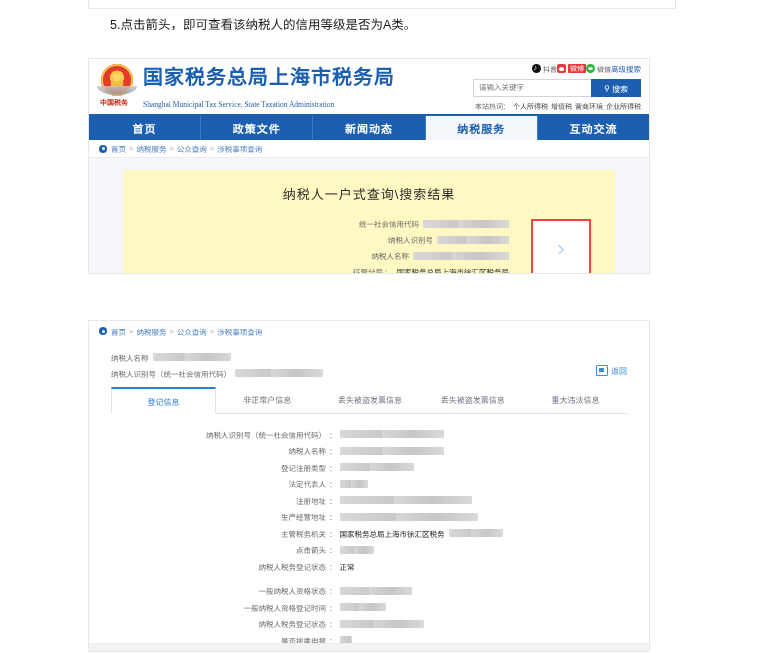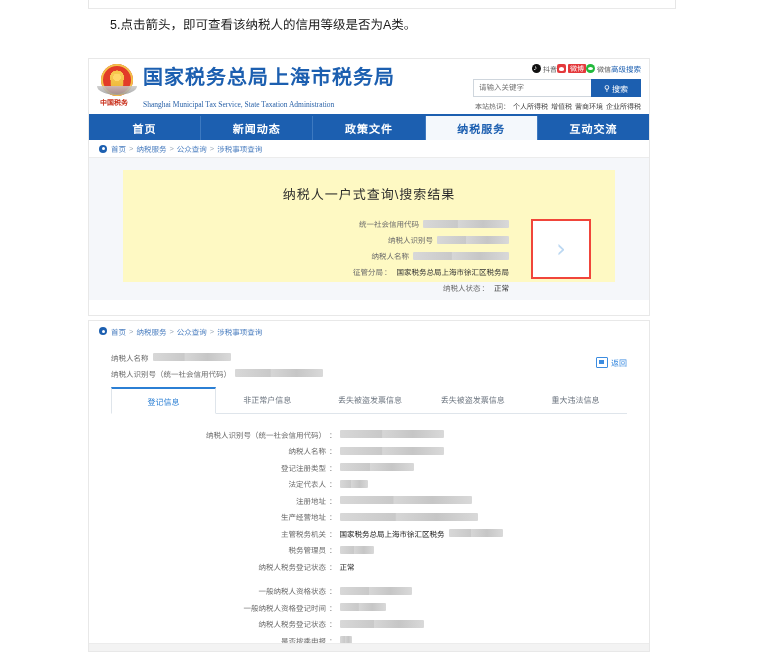--- a/index.html
+++ b/index.html
@@ -15,21 +15,21 @@
   
   .doc-top-rule{position:absolute;left:88px;top:0;width:586px;height:8px;border-left:1px solid #e6e6e6;border-right:1px solid #e6e6e6;border-bottom:1px solid #e9e9e9;background:#fff;}
   .instruction{
     position:absolute;left:88px;top:14px;width:586px;
     font-size:12.5px;color:#1a1a1a;line-height:22px;
     padding-left:22px;box-sizing:border-box;
   }
 
   
   .shot1{
-    position:absolute;left:88px;top:58px;width:562px;height:258px;
+    position:absolute;left:88px;top:58px;width:562px;height:216px;
     background:#fff;border:1px solid #e8e8e8;box-sizing:border-box;
     overflow:hidden;
   }
   .site-head{position:relative;height:55px;background:#fff;}
   .emblem{position:absolute;left:8px;top:5px;width:40px;height:44px;}
   .emblem .disc{
     position:absolute;left:4px;top:0;width:32px;height:32px;border-radius:50%;
     background:radial-gradient(circle at 50% 42%, #f6c84c 0 28%, #e23b28 29% 74%, #d12f20 75% 100%);
     box-shadow:inset 0 0 0 2px #f3c24a;
   }
@@ -113,21 +113,21 @@
 
   
   .shot2{
     position:absolute;left:88px;top:320px;width:562px;height:332px;
     background:#fff;border:1px solid #e8e8e8;box-sizing:border-box;overflow:hidden;
   }
   .s2-body{padding:10px 22px 0 22px;}
   .s2-head{position:relative;height:30px;}
   .s2-head .frow2{display:flex;align-items:center;height:12px;margin-bottom:4px;}
   .s2-head .flabel2{font-size:7.5px;color:#6b6b6b;white-space:nowrap;}
-  .backlink{position:absolute;right:0;top:6px;display:flex;align-items:center;gap:3px;font-size:8px;color:#3c8ce0;cursor:pointer;}
+  .backlink{position:absolute;right:0;top:14px;display:flex;align-items:center;gap:3px;font-size:8px;color:#3c8ce0;cursor:pointer;}
   .backlink .bico{width:10px;height:9px;border:1px solid #3c8ce0;border-radius:1px;position:relative;flex:none;}
   .backlink .bico:after{content:"";position:absolute;left:1.5px;top:1.5px;width:5px;height:4px;background:#3c8ce0;}
 
   .tabs{display:flex;border-bottom:1px solid #dfe5eb;margin-top:6px;}
   .tab{
     flex:1;text-align:center;font-size:8px;color:#6d7680;padding:7px 0 6px;cursor:pointer;
     box-sizing:border-box;
   }
   .tab.active{color:#2b7fd4;border-top:2px solid #2b7fd4;border-left:1px solid #dfe5eb;border-right:1px solid #dfe5eb;background:#fff;margin-bottom:-1px;border-bottom:1px solid #fff;}
 
@@ -185,22 +185,22 @@
           </button>
         </div>
         <div class="hot-row">
           <span>本站热词：</span><span class="hk">个人所得税</span><span class="hk">增值税</span><span class="hk">营商环境</span><span class="hk">企业所得税</span>
         </div>
       </div>
     </div>
 
     <div class="nav">
       <div class="nav-item">首页</div>
+      <div class="nav-item">政策文件</div>
       <div class="nav-item">新闻动态</div>
-      <div class="nav-item">政策文件</div>
       <div class="nav-item active">纳税服务</div>
       <div class="nav-item">互动交流</div>
     </div>
 
     <div class="crumb">
       <i class="pin"></i>
       <span>首页</span>
       <span class="sep">&gt;</span>
       <span>纳税服务</span>
       <span class="sep">&gt;</span>
@@ -317,21 +317,21 @@
           <span class="dcolon">：</span>
           <span class="redact" style="width:138px;margin-left:0"></span>
         </div>
         <div class="drow">
           <span class="dlabel">主管税务机关</span>
           <span class="dcolon">：</span>
           <span class="dval strong">国家税务总局上海市徐汇区税务</span>
           <span class="redact" style="width:54px"></span>
         </div>
         <div class="drow">
-          <span class="dlabel">税务管理员</span>
+          <span class="dlabel">点击箭头</span>
           <span class="dcolon">：</span>
           <span class="redact" style="width:34px;margin-left:0"></span>
         </div>
         <div class="drow">
           <span class="dlabel">纳税人税务登记状态</span>
           <span class="dcolon">：</span>
           <span class="dval strong">正常</span>
         </div>
 
         <div style="height:8px"></div>

